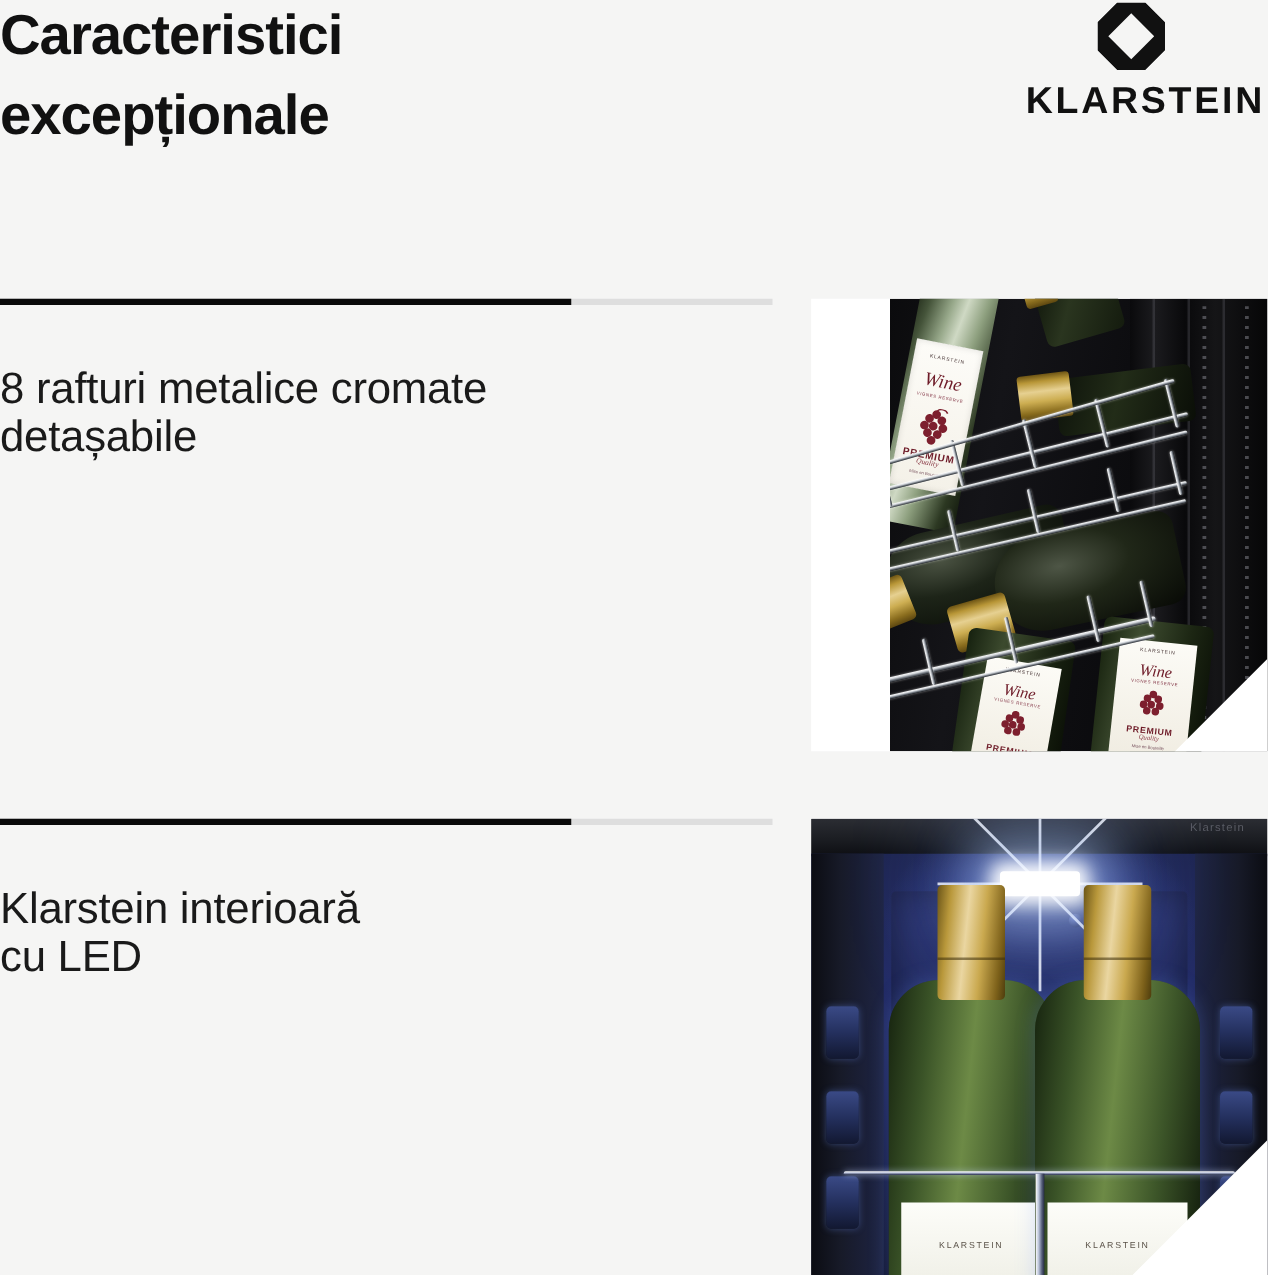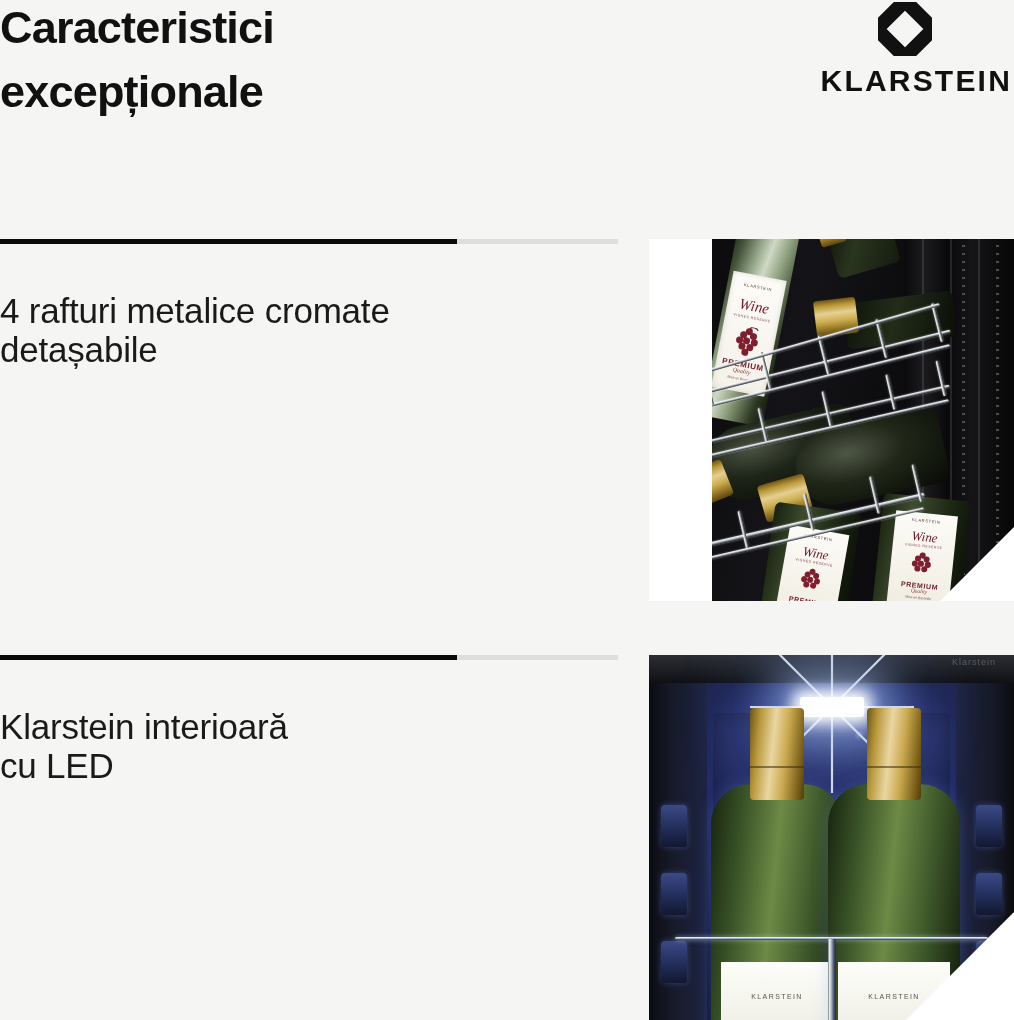--- a/index.html
+++ b/index.html
@@ -593,21 +593,21 @@
       <svg class="brand-mark" viewBox="0 0 100 100">
         <path d="M29.3 0 H70.7 L100 29.3 V70.7 L70.7 100 H29.3 L0 70.7 V29.3 Z
                  M50 16 L84 50 L50 84 L16 50 Z" fill="#111111" fill-rule="evenodd"></path>
       </svg>
       <span class="brand-wordmark">KLARSTEIN</span>
     </div>
   </div>
 
   <div class="feature feature-1">
     <div class="divider"></div>
-    <div class="feature-text">4 rafturi metalice cromate
+    <div class="feature-text">8 rafturi metalice cromate
 detașabile</div>
   </div>
 
   <div class="media media-1">
     <div class="photo">
 
       <div class="p1-cabinet"></div>
 
       <div class="p1-rightpanel">
         <div class="p1-rib" style="left:18px;"></div>

